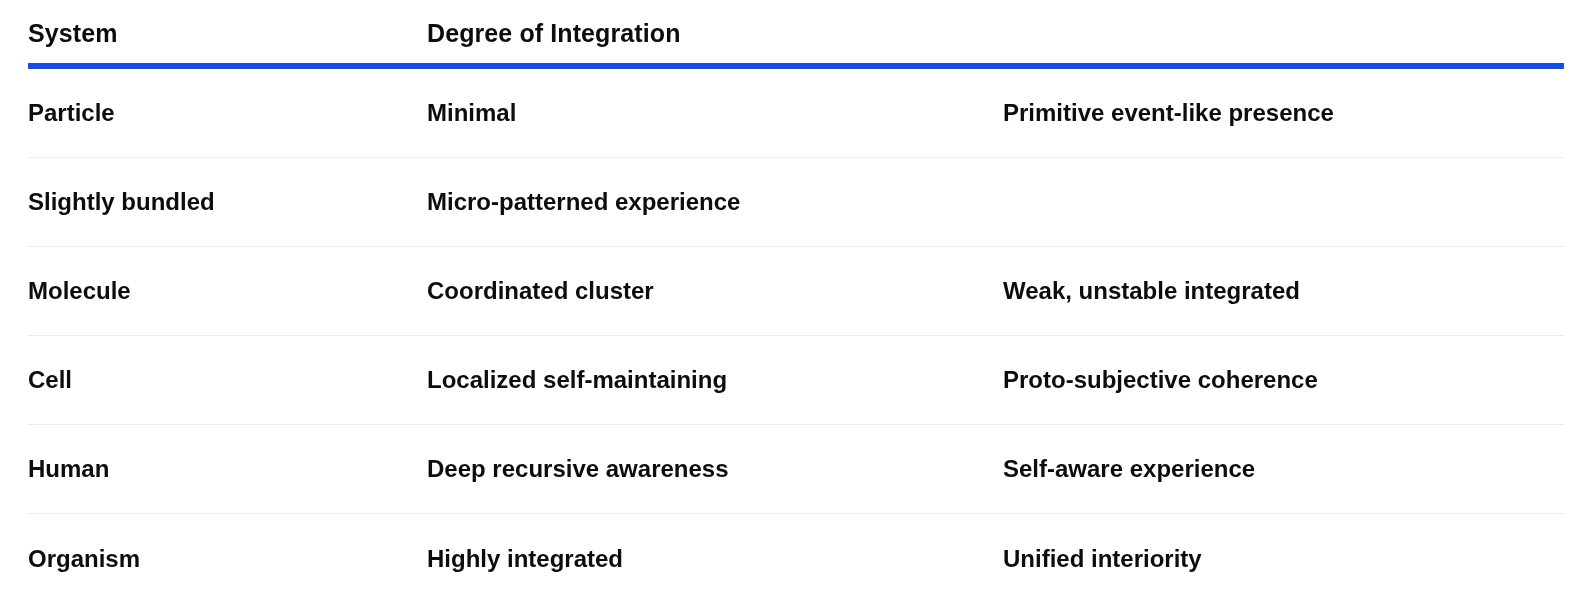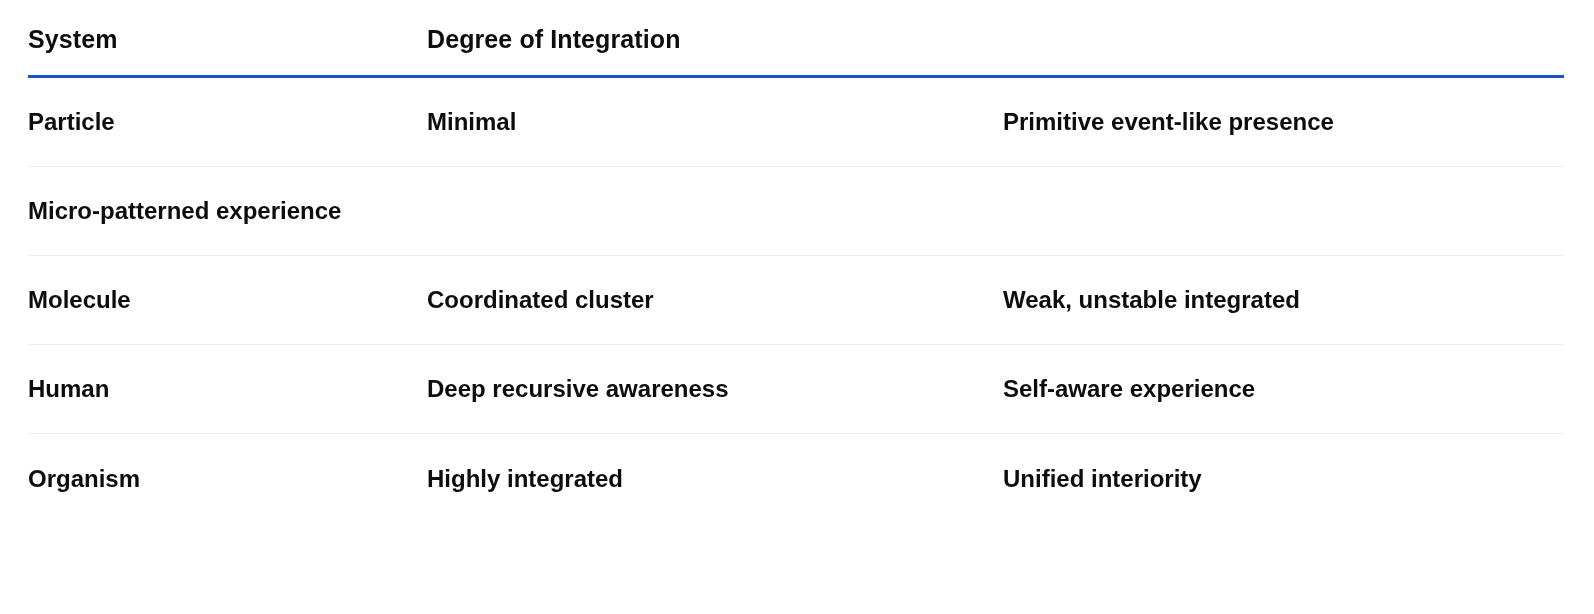--- a/index.html
+++ b/index.html
@@ -18,23 +18,23 @@
   .table {
     margin-left: 28px;
     width: 1536px;
   }
   .grid-row {
     display: grid;
     grid-template-columns: 399px 576px 561px;
     align-items: center;
   }
   .thead {
-    height: 78px;
+    height: 69px;
     padding-top: 4px;
-    border-bottom: 3px solid #1d4ed8;
+    border-bottom: 6px solid #1d4ed8;
     font-weight: 700;
     font-size: 25px;
     letter-spacing: 0.1px;
   }
   .trow {
     height: 89px;
     border-bottom: 1px solid #ececec;
     font-size: 24px;
     font-weight: 700;
   }
@@ -58,29 +58,35 @@
     <div class="cell">Degree of Integration</div>
   </div>
 
   <div class="grid-row trow">
     <div class="cell">Particle</div>
     <div class="cell">Minimal</div>
     <div class="cell">Primitive event-like presence</div>
   </div>
 
   <div class="grid-row trow">
+    <div class="cell">Slightly bundled</div>
     <div class="cell">Micro-patterned experience</div>
   </div>
 
   <div class="grid-row trow">
     <div class="cell">Molecule</div>
     <div class="cell">Coordinated cluster</div>
     <div class="cell">Weak, unstable integrated</div>
   </div>
 
+  <div class="grid-row trow">
+    <div class="cell">Cell</div>
+    <div class="cell">Localized self-maintaining</div>
+    <div class="cell">Proto-subjective coherence</div>
+  </div>
 
   <div class="grid-row trow">
     <div class="cell">Human</div>
     <div class="cell">Deep recursive awareness</div>
     <div class="cell">Self-aware experience</div>
   </div>
 
   <div class="grid-row trow">
     <div class="cell">Organism</div>
     <div class="cell">Highly integrated</div>

